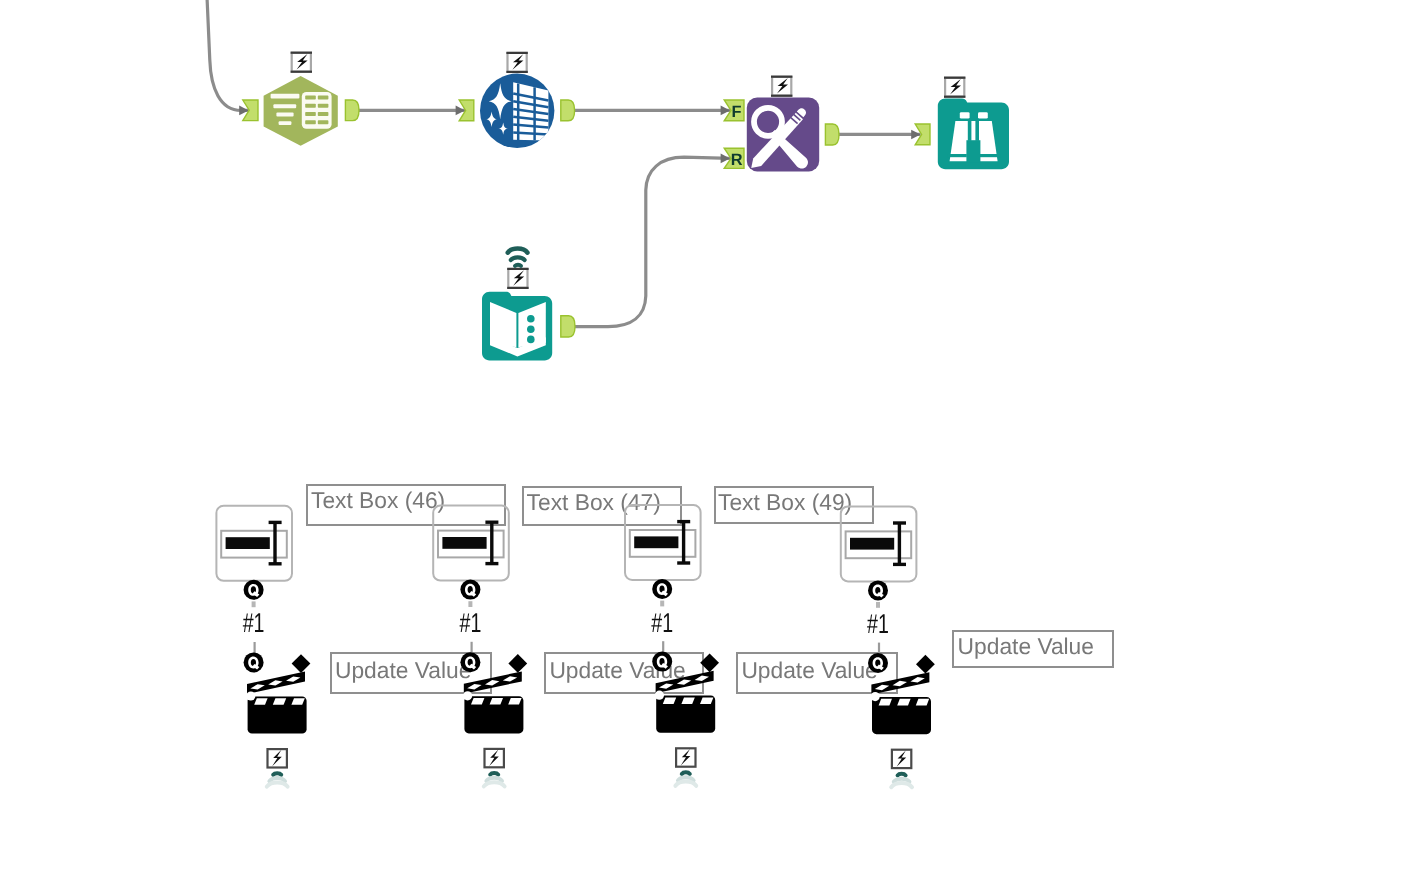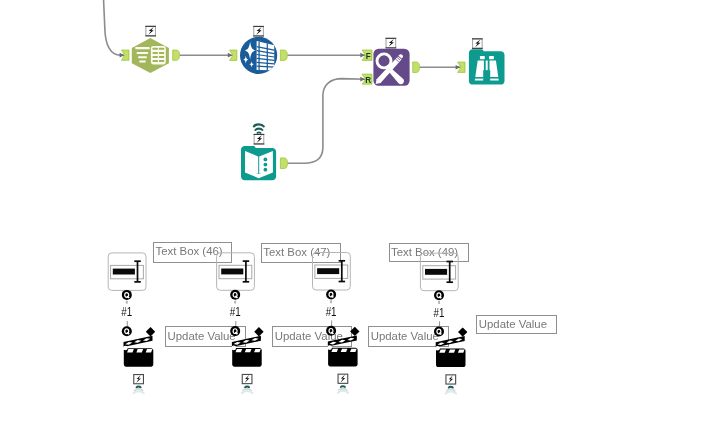--- a/index.html
+++ b/index.html
@@ -166,23 +166,23 @@
   <g>
     <use href="#boltbox" x="253.6" y="133.9"></use>
     <g fill="none" stroke="#1f5e58" stroke-linecap="round">
       <path d="M253.9,126.3 C255.8,123.6 261.8,123.6 263.7,126.3" stroke-width="2.3"></path>
       <path d="M255.4,130.0 C256.7,128.2 261.0,128.2 262.3,130.0" stroke-width="2.1"></path>
       <path d="M257.5,132.9 C258.2,132.2 259.8,132.2 260.5,132.9" stroke-width="2.0"></path>
     </g>
   </g>
 </svg>
 
-<div class="lbl" style="left:153.0px;top:241.5px;width:79px;height:21.1px;">Text Box (46)</div>
+<div class="lbl" style="left:153.0px;top:241.5px;width:100px;height:21.1px;">Text Box (46)</div>
 <div class="lbl" style="left:260.8px;top:242.5px;width:80.1px;height:20.5px;">Text Box (47)</div>
-<div class="lbl" style="left:356.5px;top:242.5px;width:80.1px;height:19.9px;margin-left:32px;">Text Box (49)</div>
+<div class="lbl" style="left:356.5px;top:242.5px;width:80.1px;height:19.9px;">Text Box (49)</div>
 <div class="lbl" style="left:165.0px;top:326.1px;width:80.5px;height:20.9px;">Update Value</div>
 <div class="lbl" style="left:272.2px;top:325.8px;width:80.3px;height:20.9px;">Update Value</div>
 <div class="lbl" style="left:368.2px;top:325.7px;width:80.8px;height:21.4px;">Update Value</div>
 <div class="lbl" style="left:476.3px;top:314.7px;width:81.2px;height:19.6px;">Update Value</div>
 
 <svg class="abs" style="left:0;top:0;width:702px;height:445px;" viewBox="0 0 702 445">
   <defs>
     <g id="textboxtool">
       <rect x="0.5" y="0.5" width="37.8" height="37.5" rx="3.6" fill="none" stroke="#b5b5b5" stroke-width="1"></rect>
       <rect x="2.9" y="13.0" width="32.8" height="13.4" fill="#ffffff" stroke="#a8a8a8" stroke-width="1"></rect>

